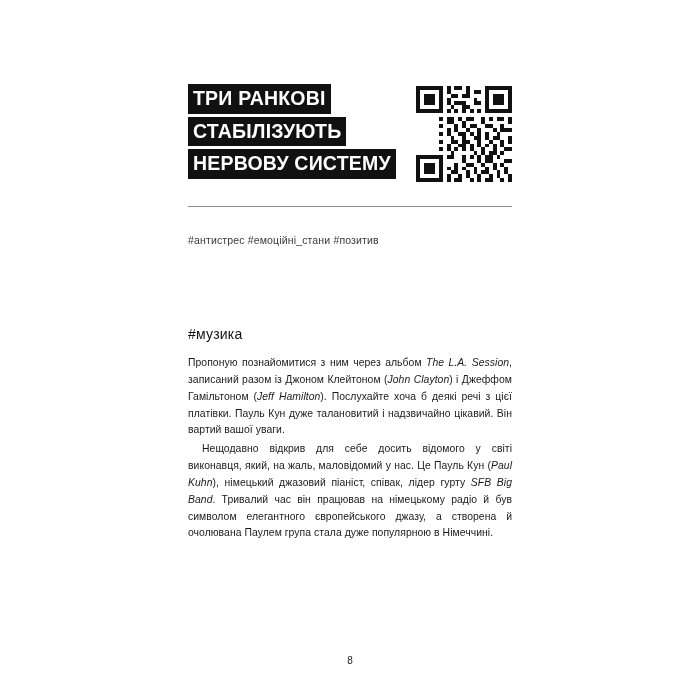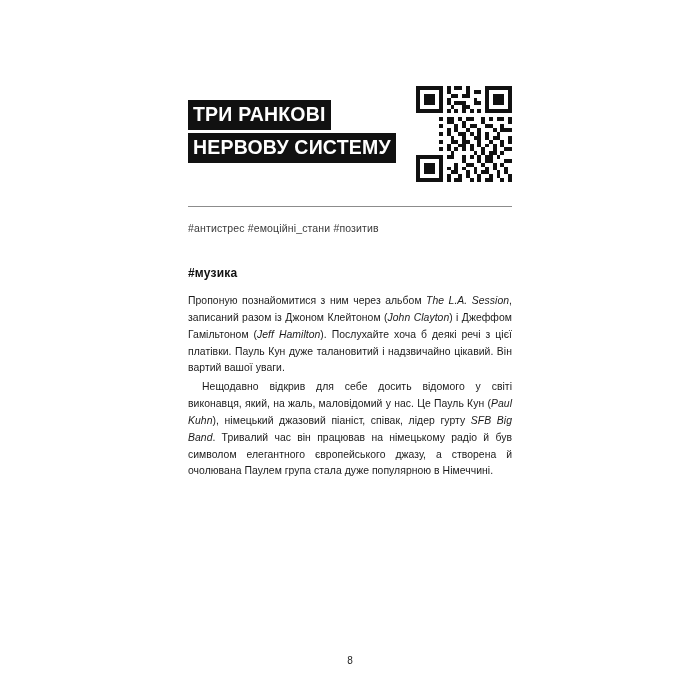--- a/index.html
+++ b/index.html
@@ -66,31 +66,31 @@
   
   .divider {
     margin-top: 24px;
     border-top: 1px solid #8c8c8c;
     width: 324px;
     height: 0;
   }
 
   
   .tags {
-    margin-top: 15px;
+    margin-top: 27px;
     font-size: 10.5px;
     color: #3a3a3a;
     letter-spacing: 0.15px;
   }
 
   
   .section-heading {
-    margin-top: 32px;
-    font-size: 12px;
-    font-weight: bold;
+    margin-top: 80px;
+    font-size: 14px;
+    font-weight: normal;
     color: #111111;
     letter-spacing: 0.2px;
   }
 
   
   .body {
     margin-top: 13px;
   }
   .para {
     font-size: 10.4px;
@@ -122,20 +122,21 @@
 </head>
 <body>
 
 <div class="page">
 
   <div class="content">
 
     <div class="title-row">
       <div class="title">
         <span class="line">ТРИ РАНКОВІ</span>
+        <span class="line">СТАБІЛІЗУЮТЬ</span>
         <span class="line">НЕРВОВУ СИСТЕМУ</span>
       </div>
 
       <svg class="qr" viewBox="0 0 25 25" shape-rendering="crispEdges">
         <rect x="0" y="0" width="25" height="25" fill="#ffffff"></rect>
         <g fill="#111111">
 
           <rect x="0" y="0" width="7" height="1"></rect>
             <rect x="0" y="6" width="7" height="1"></rect>
           <rect x="0" y="0" width="1" height="7"></rect>

